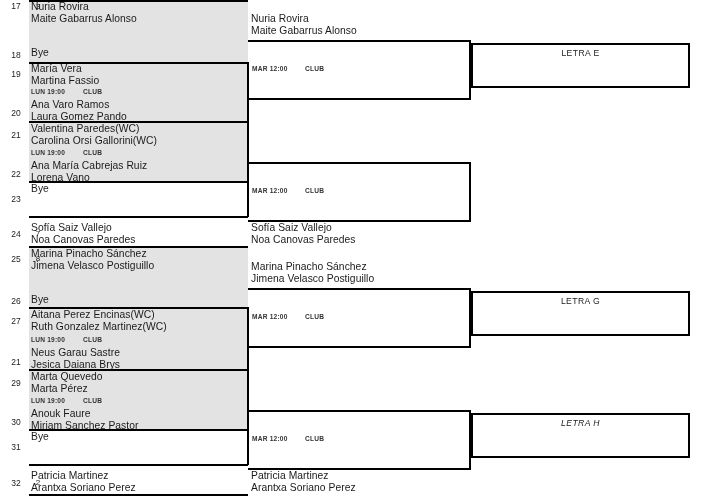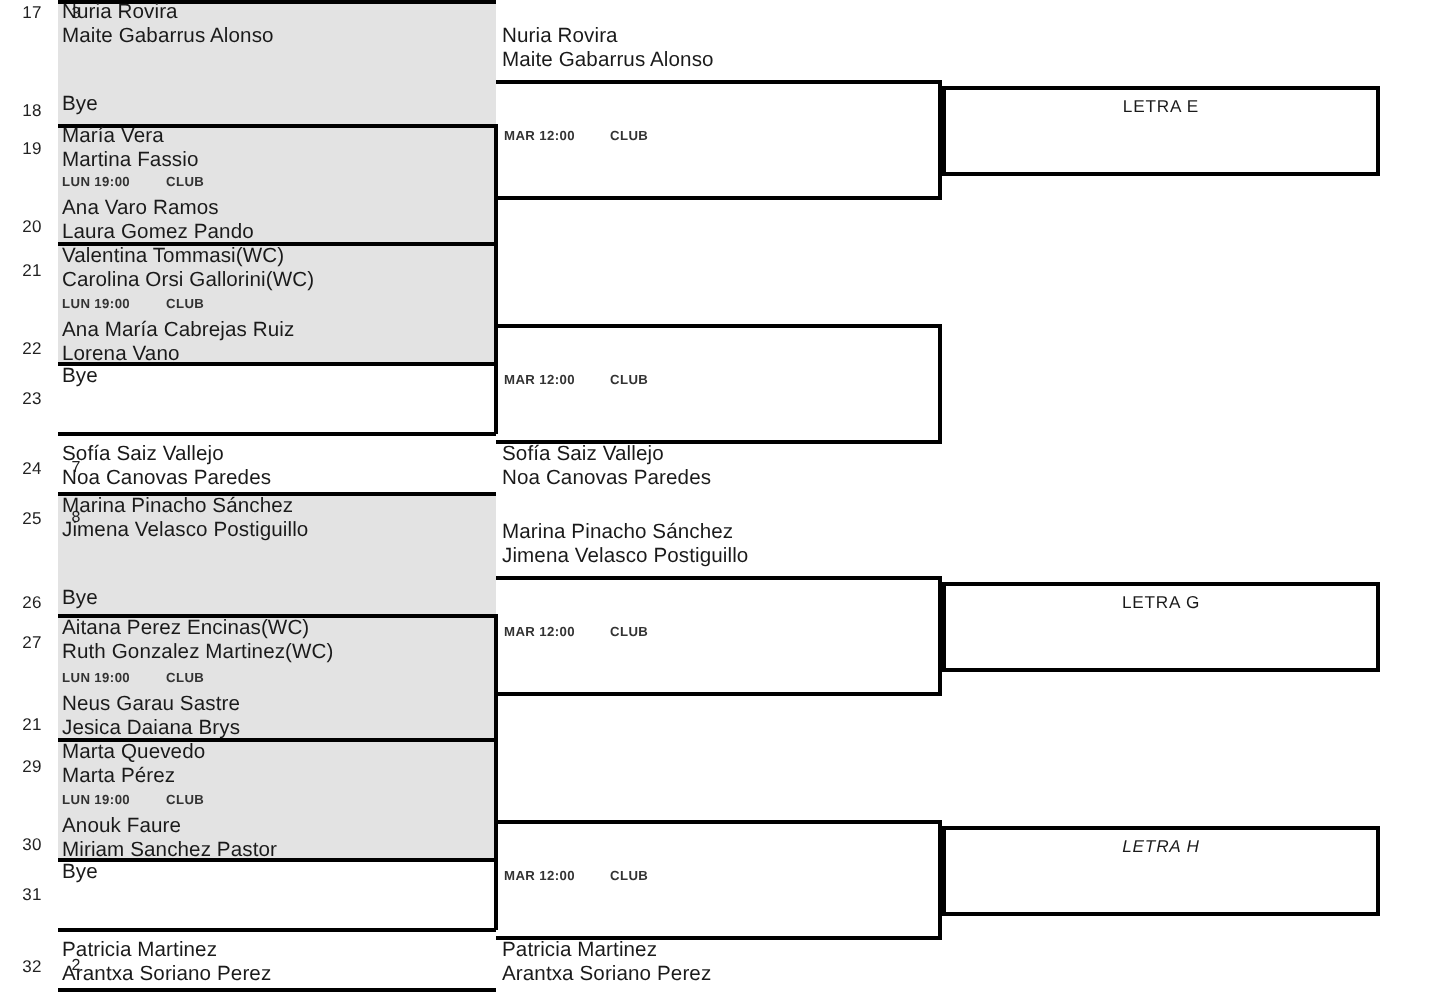--- a/index.html
+++ b/index.html
@@ -136,21 +136,21 @@
 
   <div class="abs letra-box" style="left:471px; top:43px; width:219px; height:45px;">
     <div class="letra-label" style="margin-top:3px;">LETRA E</div>
   </div>
 
   <div class="abs shade" style="left:29px; top:122px; width:219px; height:60px;"></div>
   <div class="abs hline thick" style="left:29px; top:121px; width:219px;"></div>
   <div class="abs hline thick" style="left:29px; top:181px; width:219px;"></div>
 
   <div class="abs idx" style="left:8px; top:130px;">21</div>
-  <div class="abs pname" style="left:31px; top:123px;">Valentina  Tommasi(WC)</div>
+  <div class="abs pname" style="left:31px; top:123px;">Valentina  Paredes(WC)</div>
   <div class="abs pname" style="left:31px; top:135px;">Carolina Orsi Gallorini(WC)</div>
   <div class="abs meta" style="left:31px; top:149px;">
     <span class="when">LUN 19:00</span><span class="venue">CLUB</span>
   </div>
   <div class="abs idx" style="left:8px; top:169px;">22</div>
   <div class="abs pname" style="left:31px; top:160px;">Ana María Cabrejas  Ruiz</div>
   <div class="abs pname" style="left:31px; top:172px;">Lorena Vano</div>
 
   <div class="abs idx" style="left:8px; top:194px;">23</div>
   <div class="abs pname bye" style="left:31px; top:183px;">Bye</div>

